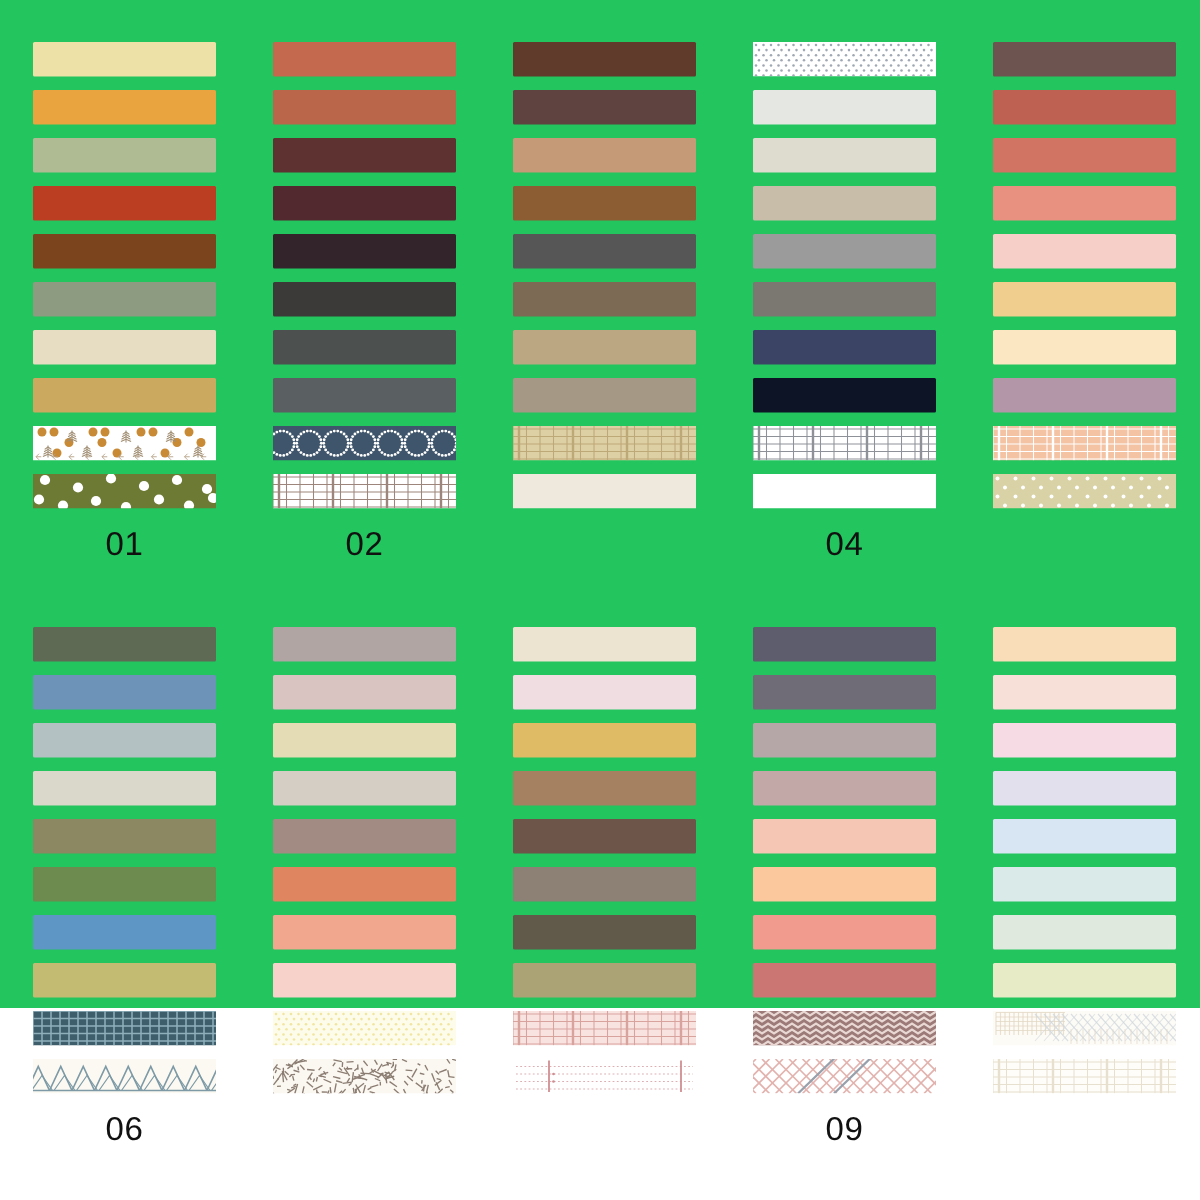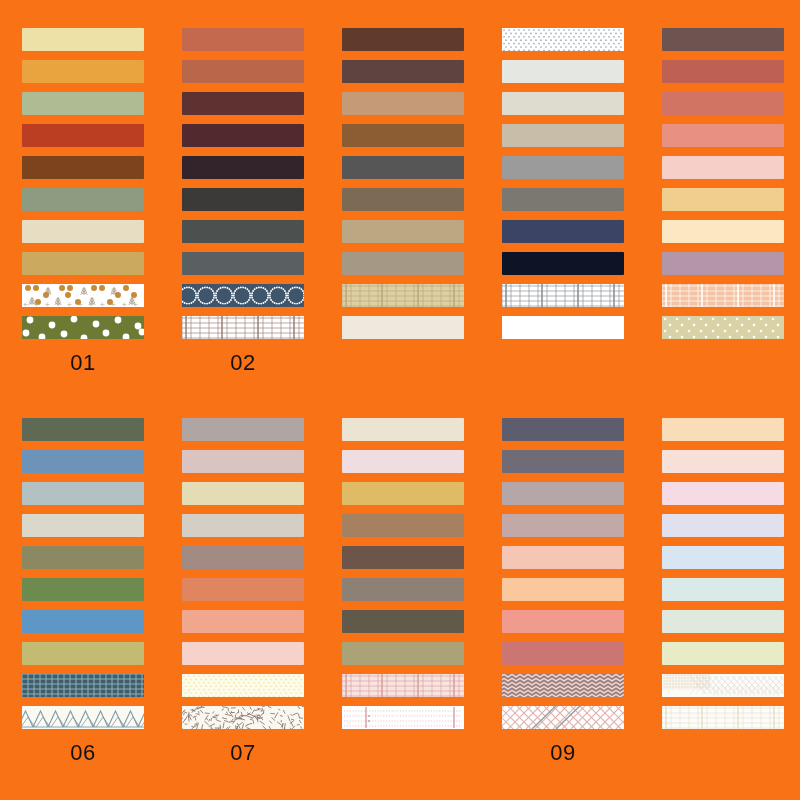--- a/index.html
+++ b/index.html
@@ -5,22 +5,22 @@
 <style>
   html,body{margin:0;padding:0;}
   body{
     width:800px;height:800px;
     background:#ffffff;
     font-family:"Liberation Sans", sans-serif;
     overflow:hidden;
   }
   #sheet{
     position:relative;
-    width:800px;height:800px;
-    background:#f97316;
+    width:800px;height:672px;
+    background:#22c55e;
   }
   .grid{
     position:absolute;
     left:0;top:0;
     width:800px;height:800px;
     display:grid;
     grid-template-columns:repeat(5,160px);
     grid-template-rows:390px 390px;
     padding:28px 0 0 22px;
     box-sizing:border-box;
@@ -644,20 +644,21 @@
               <line x1="0" y1="7" x2="122" y2="7" stroke="#8e9298" stroke-width="0.7"></line>
               <line x1="0" y1="12" x2="122" y2="12" stroke="#8e9298" stroke-width="0.7"></line>
               <line x1="0" y1="17" x2="122" y2="17" stroke="#8e9298" stroke-width="0.7"></line>
               <line x1="0" y1="22" x2="122" y2="22" stroke="#8e9298" stroke-width="0.7"></line>
             </svg>
           </div>
           <div class="strip patterned">
             <div class="pat-layer" style="background:#ffffff"></div>
           </div>
         </div>
+        <div class="set-label">04</div>
       </div>
       <div class="set">
         <div class="strips">
           <div class="strip solid" style="background: rgb(110, 84, 80);"></div>
           <div class="strip solid" style="background: rgb(191, 97, 82);"></div>
           <div class="strip solid" style="background: rgb(210, 116, 100);"></div>
           <div class="strip solid" style="background: rgb(232, 145, 129);"></div>
           <div class="strip solid" style="background: rgb(246, 207, 200);"></div>
           <div class="strip solid" style="background: rgb(240, 206, 142);"></div>
           <div class="strip solid" style="background: rgb(251, 232, 194);"></div>
@@ -1137,21 +1138,20 @@
               <line x1="70.2" y1="17.3" x2="64.8" y2="18.9" stroke="#8b7d72" stroke-width="0.9"></line>
               <line x1="48.4" y1="20.1" x2="44.8" y2="24.3" stroke="#8b7d72" stroke-width="0.9"></line>
               <line x1="119.4" y1="0.1" x2="124.4" y2="1.7" stroke="#8b7d72" stroke-width="0.9"></line>
               <line x1="119.2" y1="22.6" x2="120.7" y2="24.3" stroke="#8b7d72" stroke-width="0.9"></line>
               <line x1="95.9" y1="6.4" x2="92.6" y2="12.2" stroke="#8b7d72" stroke-width="0.9"></line>
               <line x1="11.8" y1="4.9" x2="9.6" y2="6.5" stroke="#8b7d72" stroke-width="0.9"></line>
               <line x1="14.6" y1="19.4" x2="9.6" y2="22.8" stroke="#8b7d72" stroke-width="0.9"></line>
             </svg>
           </div>
         </div>
-        <div class="set-label">07</div>
       </div>
       <div class="set">
         <div class="strips">
           <div class="strip solid" style="background: rgb(236, 228, 208);"></div>
           <div class="strip solid" style="background: rgb(240, 221, 225);"></div>
           <div class="strip solid" style="background: rgb(223, 187, 102);"></div>
           <div class="strip solid" style="background: rgb(165, 129, 97);"></div>
           <div class="strip solid" style="background: rgb(109, 86, 73);"></div>
           <div class="strip solid" style="background: rgb(141, 128, 117);"></div>
           <div class="strip solid" style="background: rgb(97, 89, 74);"></div>

